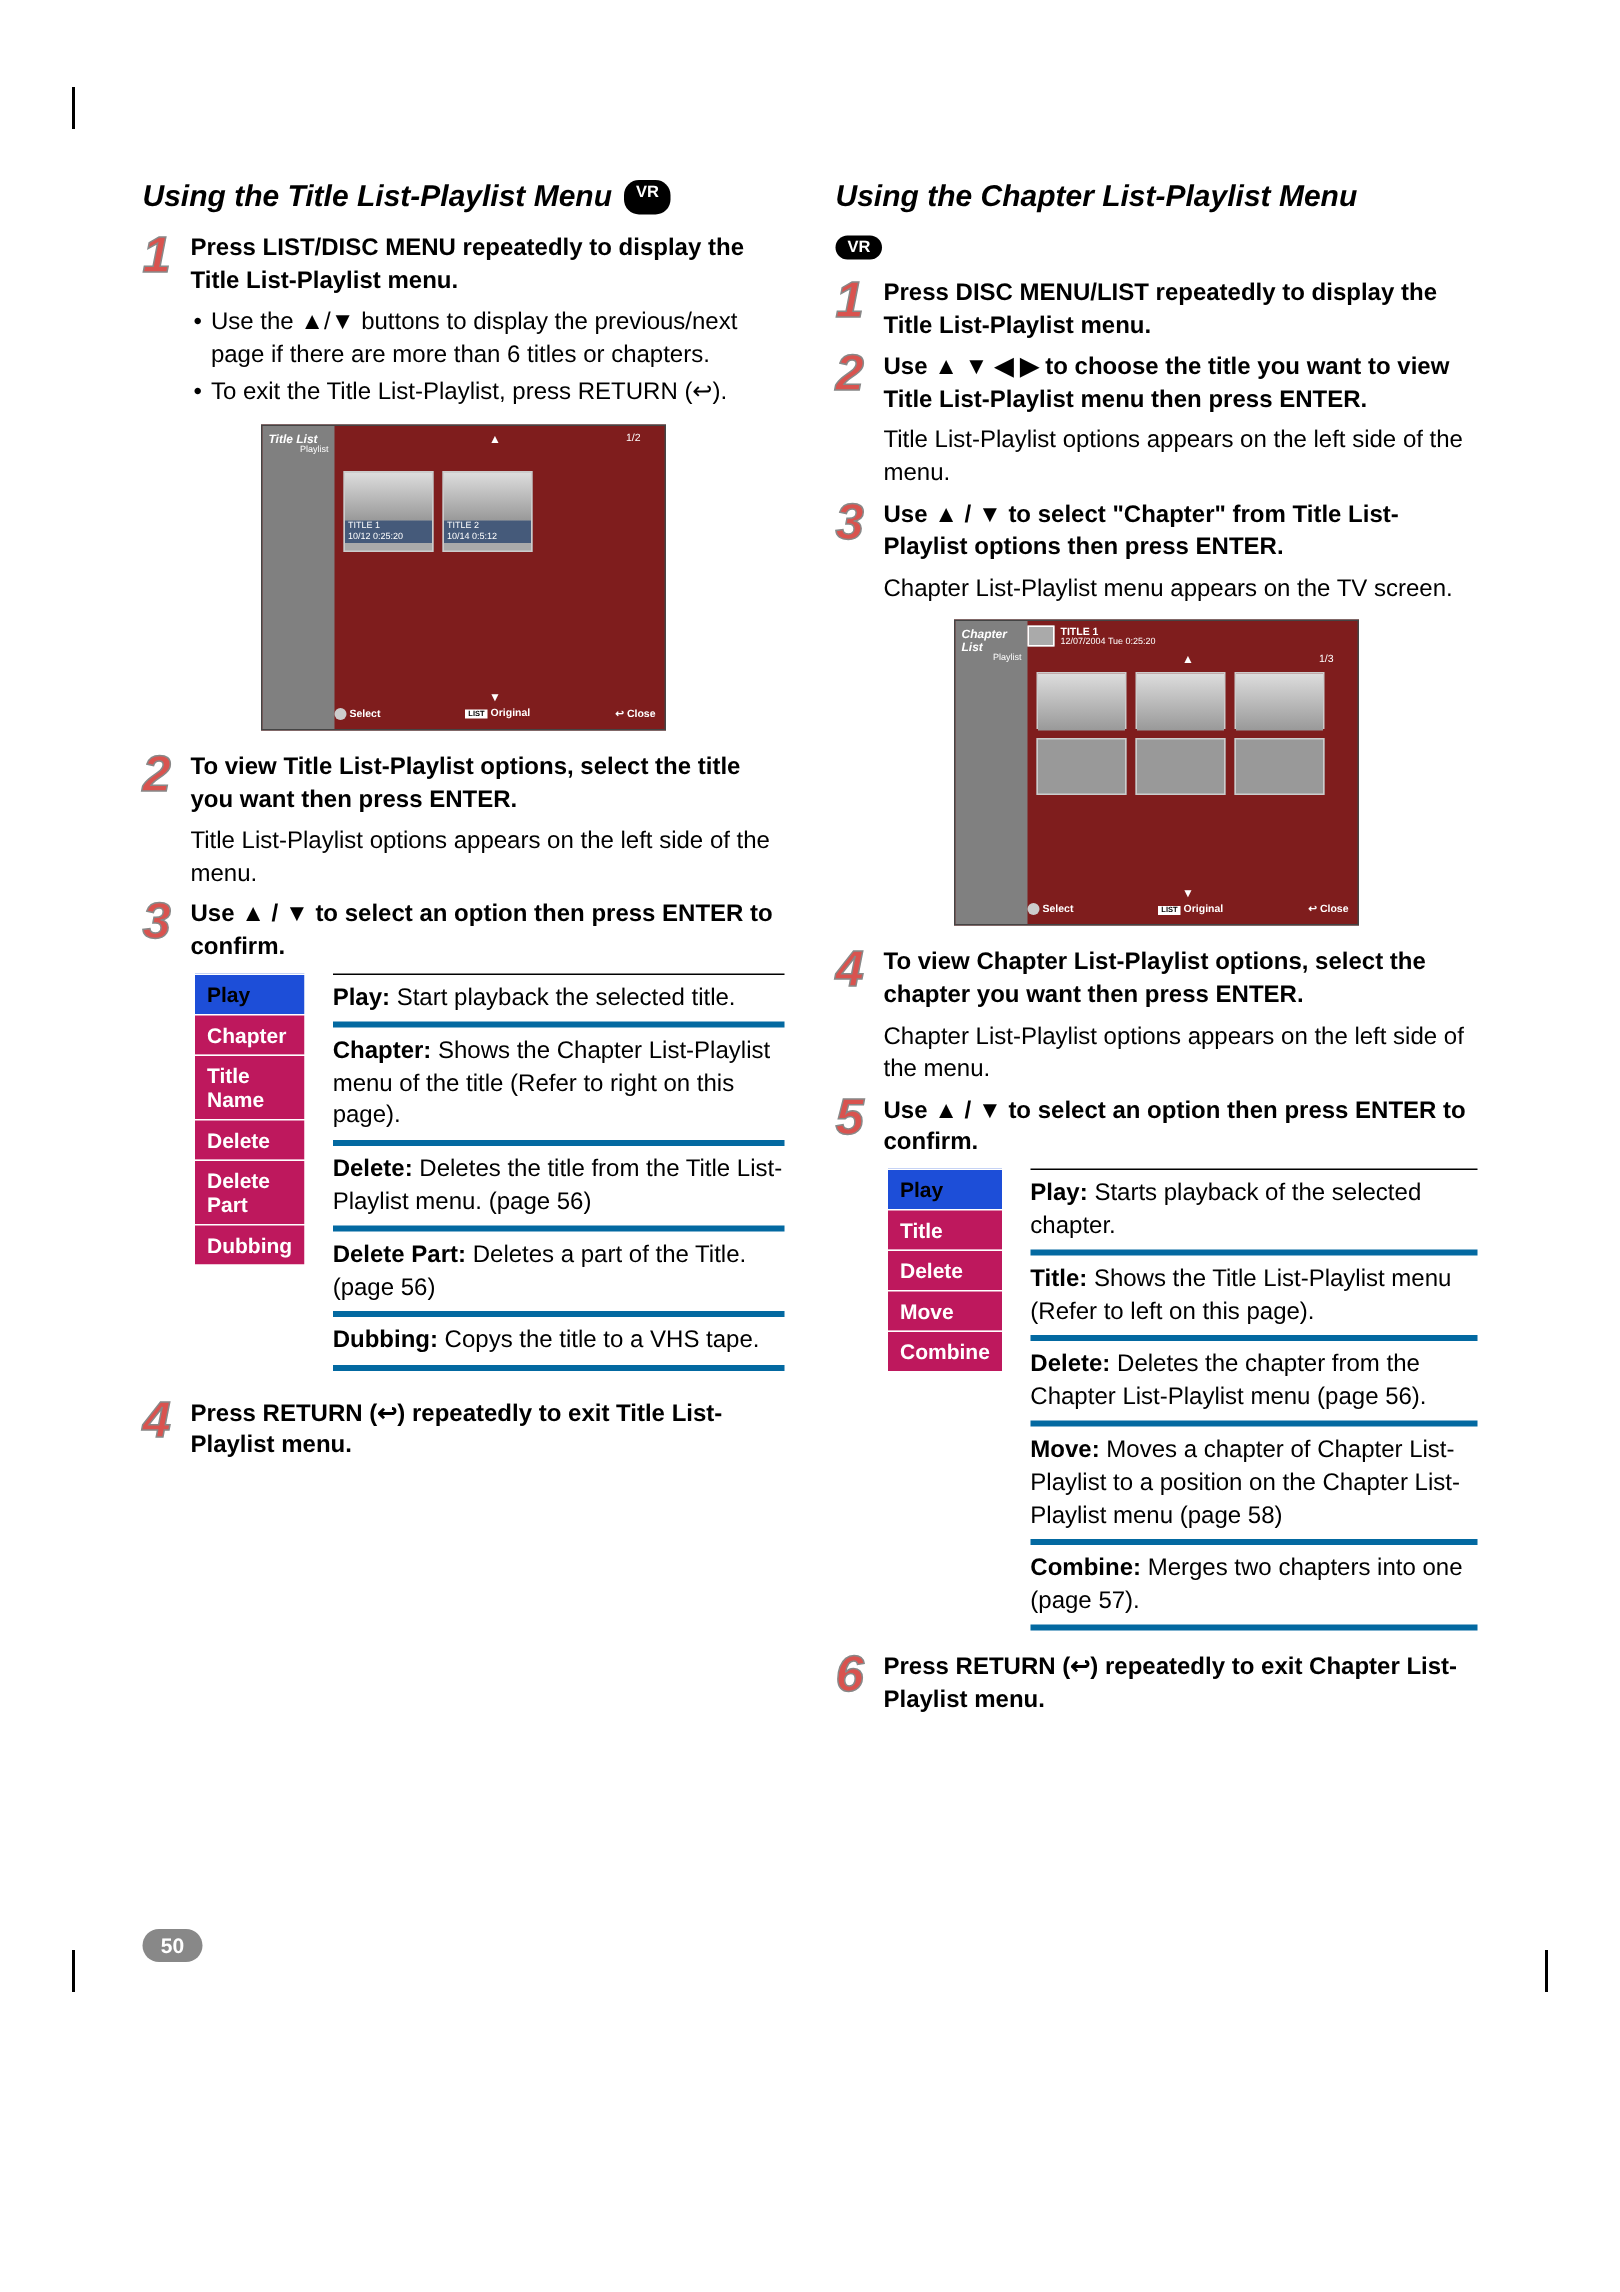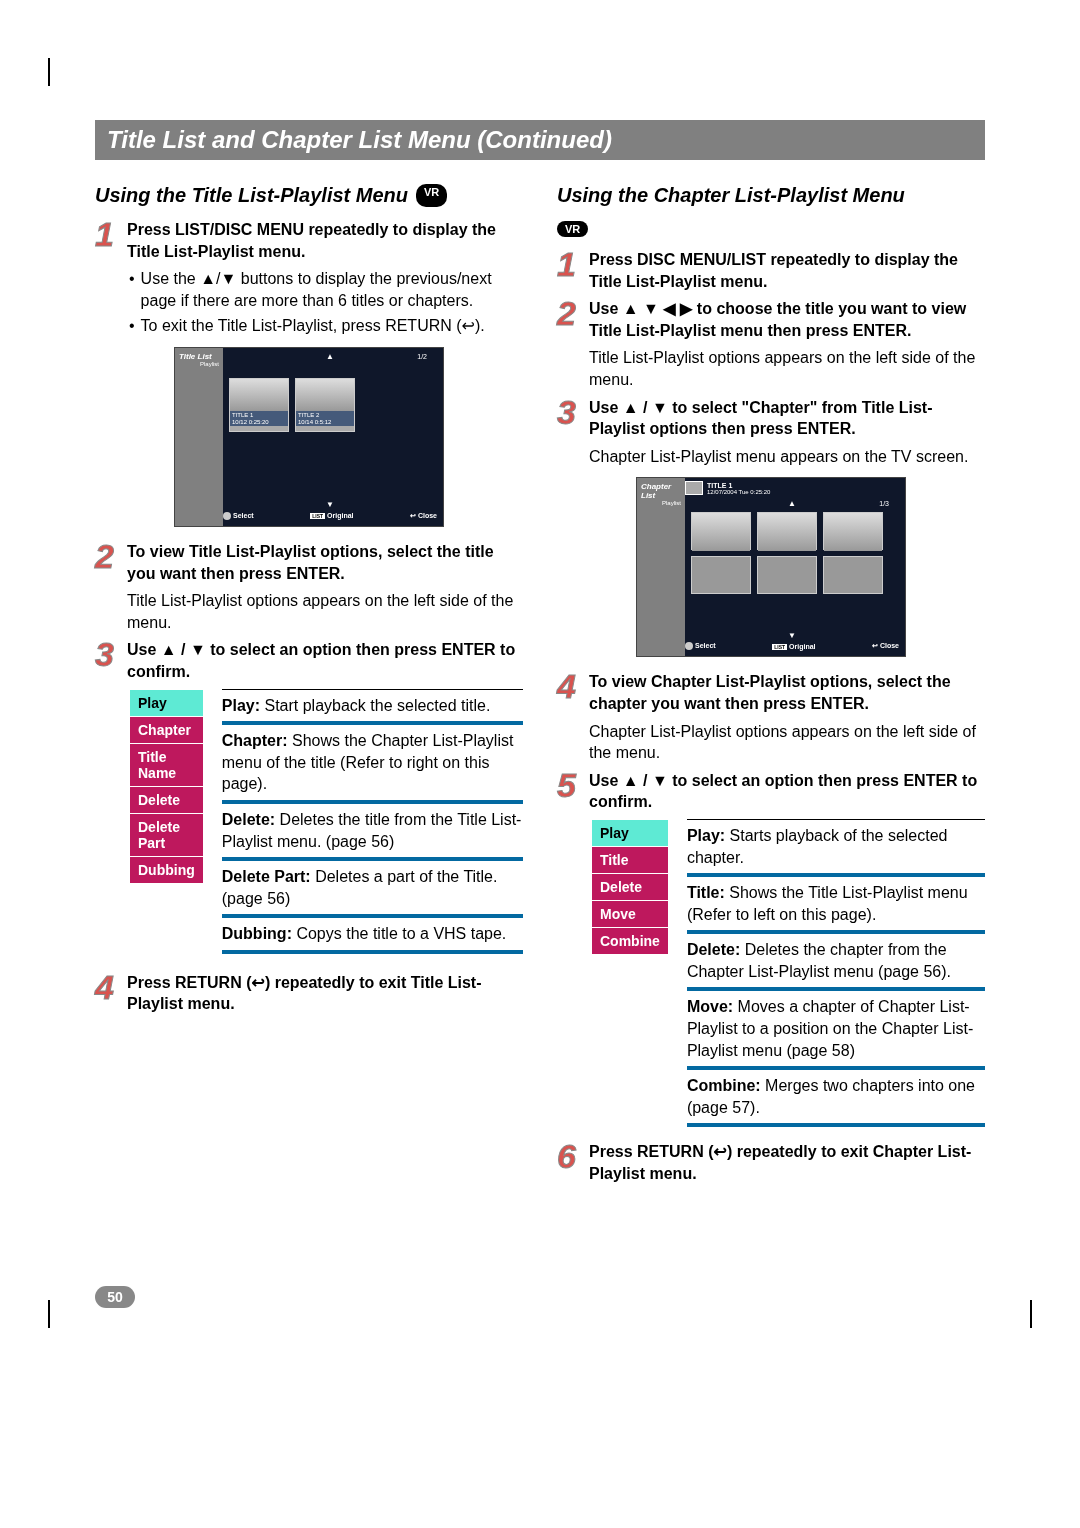--- a/index.html
+++ b/index.html
@@ -54,22 +54,22 @@
     -webkit-text-stroke: 1px #888;
     line-height: 0.9;
     min-width: 26px;
   }
   .step-body { font-size: 16px; line-height: 1.35; flex: 1; }
   .step-body .bold { font-weight: bold; }
   .bullets { margin: 4px 0 10px 34px; font-size: 16px; line-height: 1.35; }
   .bullets .b { display: flex; gap: 6px; margin-bottom: 4px; }
   .bullets .b::before { content: "•"; }
   .tv-screen {
-    width: 270px; height: 180px;
-    background: #0f172a;
+    width: 270px; height: 204px;
+    background: #7f1d1d;
     margin: 10px auto 14px auto;
     border: 1px solid #444;
     position: relative;
     font-size: 7px;
     color: #fff;
   }
   .tv-screen .sidebar {
     position: absolute; left: 0; top: 0; bottom: 0; width: 48px;
     background: #808080; padding: 4px;
   }
@@ -109,21 +109,21 @@
     border-collapse: collapse;
     font-size: 14px;
     color: #fff;
     font-weight: bold;
   }
   .menu-table td {
     background: #be185d;
     border: 1px solid #fff;
     padding: 5px 8px;
   }
-  .menu-table td.hi { background: #5eead4; color: #000; }
+  .menu-table td.hi { background: #1d4ed8; color: #000; }
   .defs {
     font-size: 16px; line-height: 1.35;
   }
   .defs .row {
     border-bottom: 4px solid #0369a1;
     padding: 5px 0;
   }
   .defs .row:first-child { border-top: 1px solid #000; }
   .defs .term { font-weight: bold; }
   .two-col-defs {
@@ -152,21 +152,20 @@
 </style>
 </head>
 <body>
 
 <div class="lmark-top"></div>
 <div class="lmark-bl-v"></div>
 <div class="lmark-br-v"></div>
 
 <div class="page">
 
-  <div class="title-bar">Title List and Chapter List Menu (Continued)</div>
 
   <div class="columns">
 
     <div class="col">
 
       <div class="section-heading">
         <span>Using the Title List-Playlist Menu</span>
         <span class="vr-badge">VR</span>
       </div>
 

